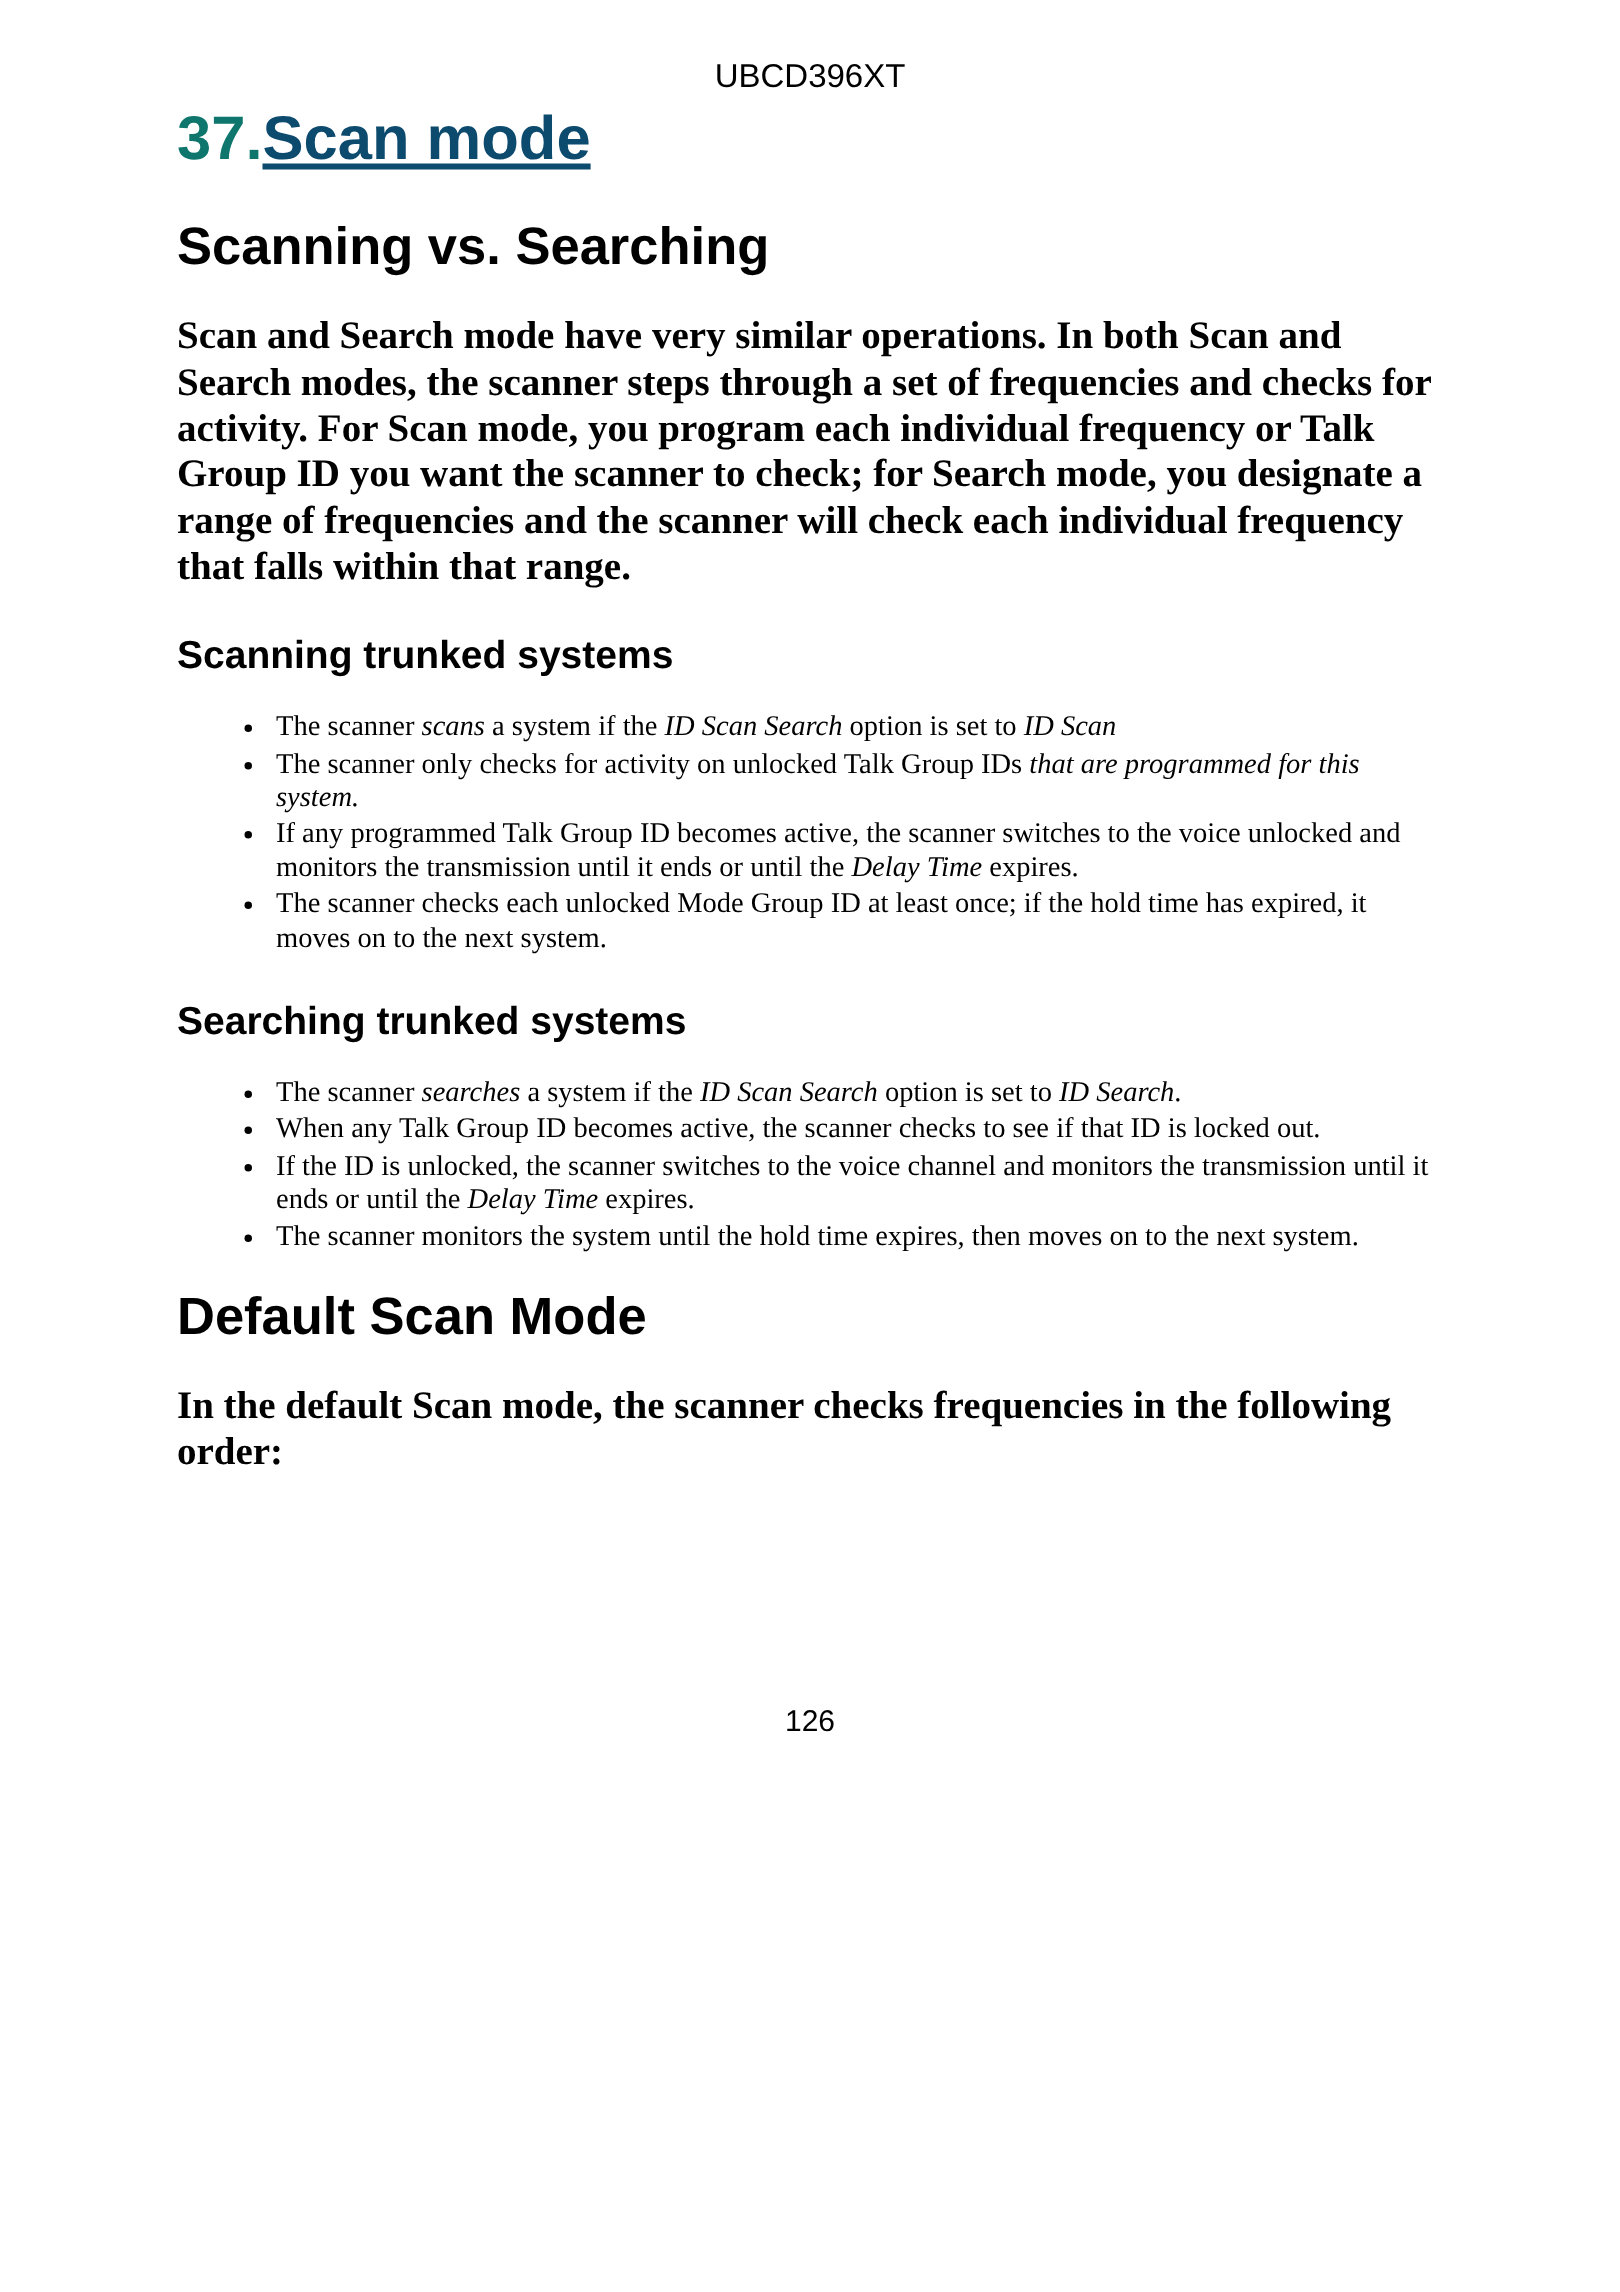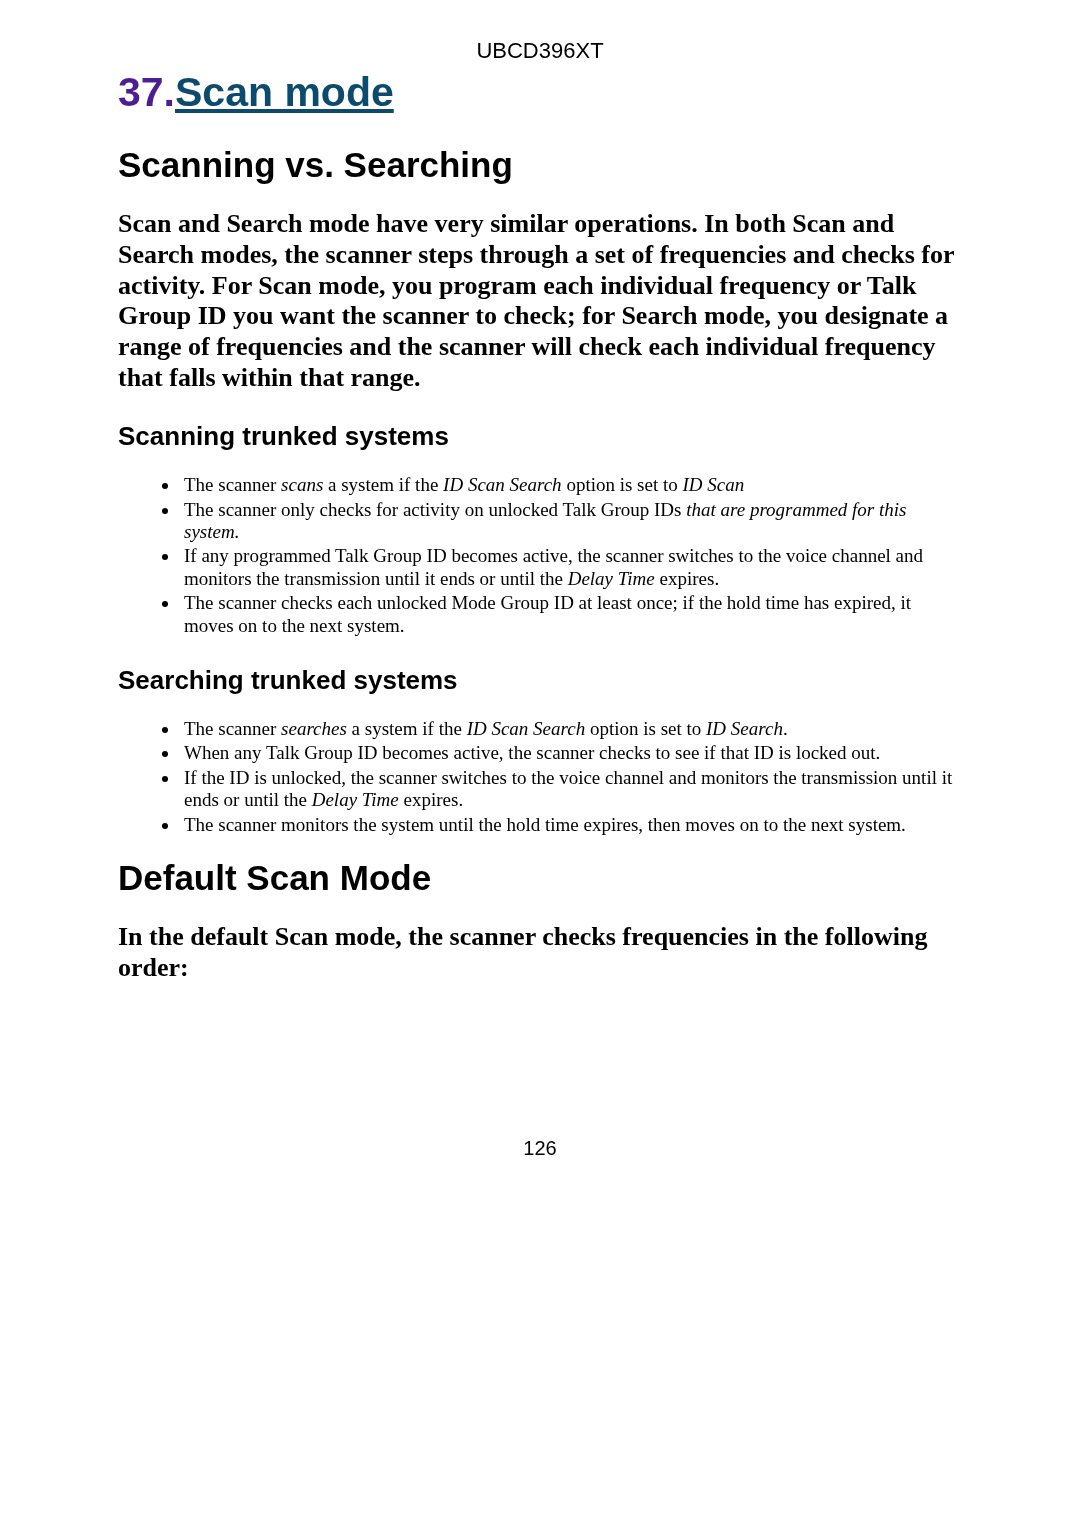--- a/index.html
+++ b/index.html
@@ -25,21 +25,21 @@
     text-align: center;
     margin-bottom: 4px;
   }
   .doc-title {
     font-family: Arial, Helvetica, sans-serif;
     font-size: 41px;
     margin: 0 0 28px 0;
     line-height: 1.2;
   }
   .doc-title .num {
-    color: #4c1d95;
+    color: #0f766e;
     text-align: center;
   }
   .doc-title .link-part {
     color: #0c4a6e;
     text-decoration: underline;
   }
   h2.section {
     font-family: Arial, Helvetica, sans-serif;
     font-weight: bold;
     font-size: 35px;
@@ -98,21 +98,21 @@
   <h3 class="subsection">Scanning trunked systems</h3>
 
   <ul class="bullets">
     <li>
       <span>The scanner </span><span class="italic">scans</span><span> a system if the </span><span class="italic">ID Scan Search</span><span> option is set to </span><span class="italic">ID Scan</span>
     </li>
     <li>
       <span>The scanner only checks for activity on unlocked Talk Group IDs </span><span class="italic">that are programmed for this system.</span>
     </li>
     <li>
-      <span>If any programmed Talk Group ID becomes active, the scanner switches to the voice channel and monitors the transmission until it ends or until the </span><span class="italic">Delay Time</span><span> expires.</span>
+      <span>If any programmed Talk Group ID becomes active, the scanner switches to the voice unlocked and monitors the transmission until it ends or until the </span><span class="italic">Delay Time</span><span> expires.</span>
     </li>
     <li>The scanner checks each unlocked Mode Group ID at least once; if the hold time has expired, it moves on to the next system.</li>
   </ul>
 
   <h3 class="subsection">Searching trunked systems</h3>
 
   <ul class="bullets">
     <li>
       <span>The scanner </span><span class="italic">searches</span><span> a system if the </span><span class="italic">ID Scan Search</span><span> option is set to </span><span class="italic">ID Search</span><span>.</span>
     </li>

